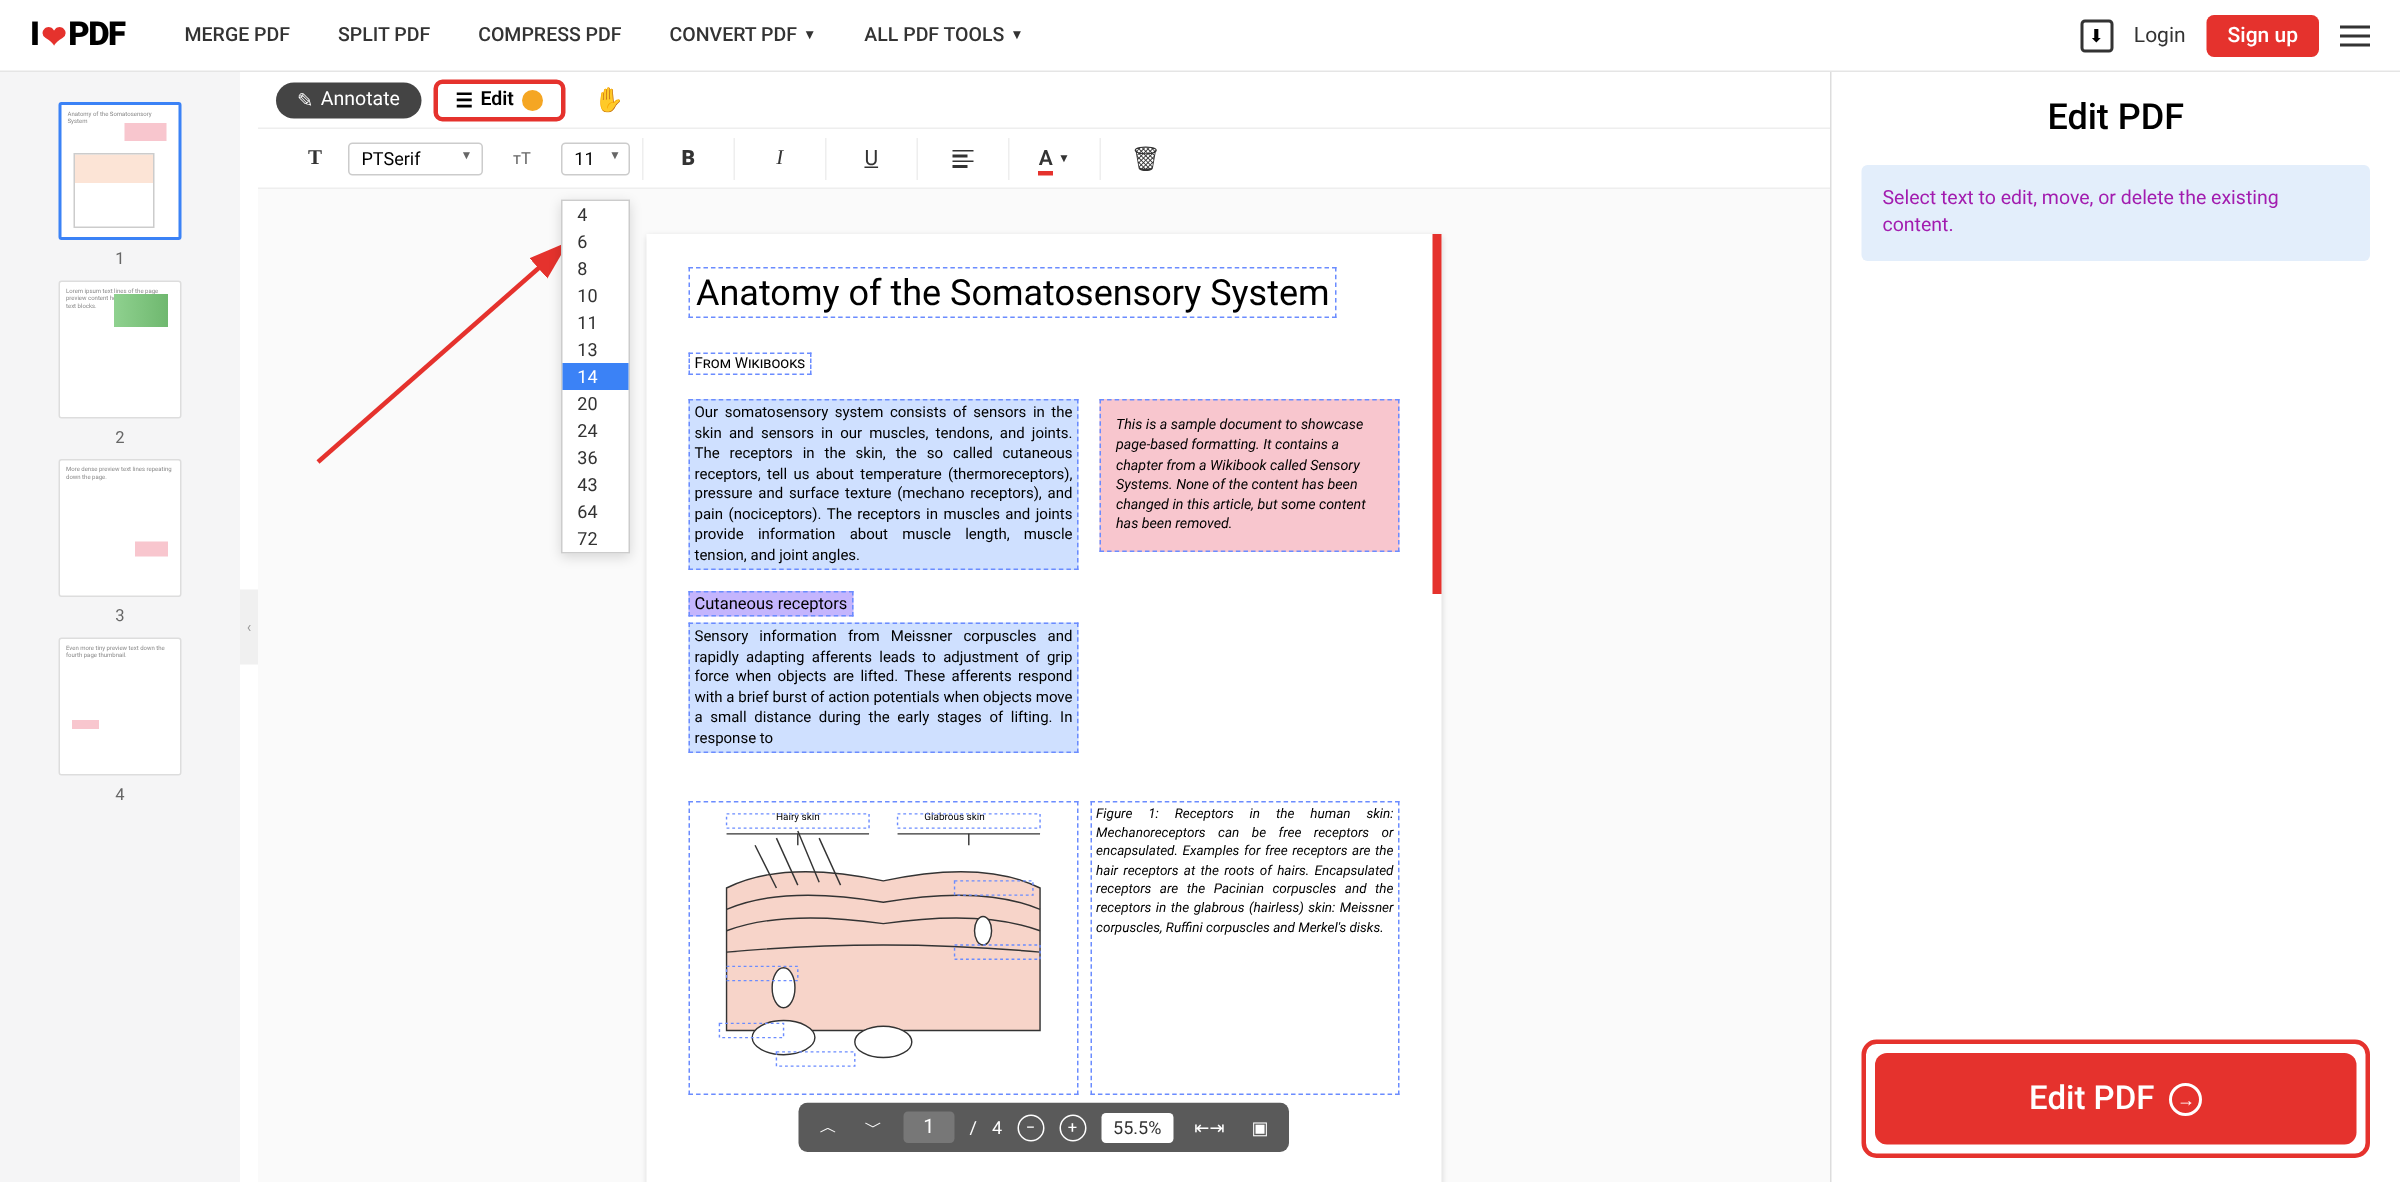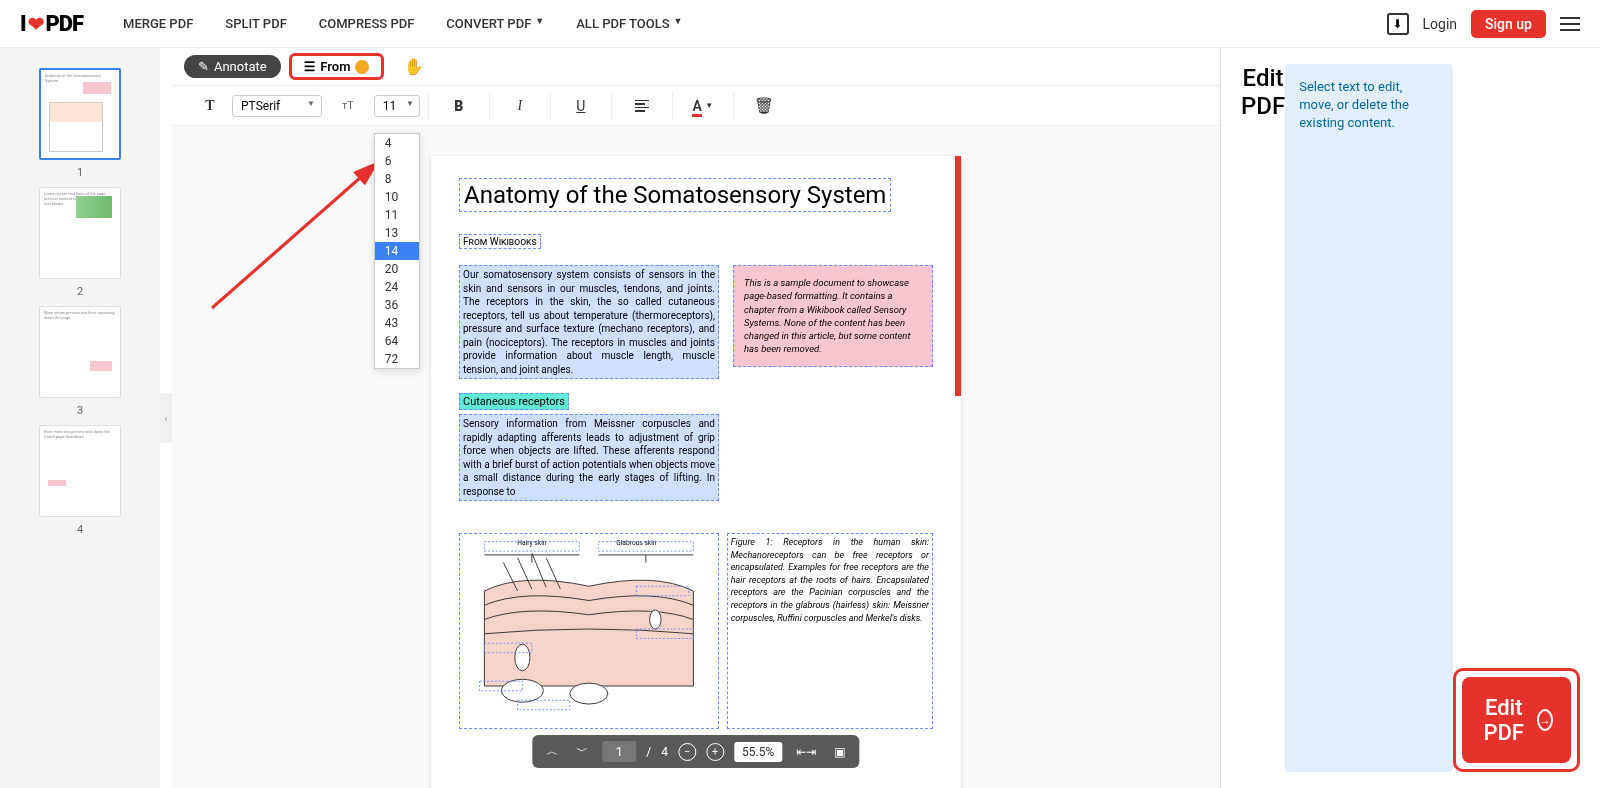--- a/index.html
+++ b/index.html
@@ -1,21 +1,21 @@
 <!DOCTYPE html>
 <html><head>
 <meta charset="utf-8">
 <style>
 *{margin:0;padding:0;box-sizing:border-box;font-family:-apple-system,BlinkMacSystemFont,"Segoe UI",Roboto,sans-serif}
 body{width:1600px;height:788px;overflow:hidden;background:#fff}
 .header{height:48px;display:flex;align-items:center;padding:0 20px;border-bottom:1px solid #e5e5e5}
 .logo{display:flex;align-items:center;font-weight:900;font-size:22px;letter-spacing:-1px;margin-right:40px}
 .logo .heart{color:#e5322d;margin:0 2px;font-size:20px}
 .nav{display:flex;gap:32px;flex:1}
-.nav-item{font-size:13px;font-weight:500;color:#333;cursor:pointer;display:flex;gap:4px}
+.nav-item{font-size:13px;font-weight:500;color:#333;cursor:pointer;display:flex;align-items:center;gap:4px}
 .nav-item .chev{font-size:9px}
 .header-right{display:flex;align-items:center;gap:14px}
 .dl-icon{width:22px;height:22px;border:2px solid #333;border-radius:3px;display:flex;align-items:center;justify-content:center;font-size:12px;cursor:pointer}
 .login{font-size:14px;color:#333;cursor:pointer}
 .signup{background:#e5322d;color:#fff;padding:6px 14px;border-radius:5px;font-size:14px;font-weight:500;cursor:pointer}
 .burger{display:flex;flex-direction:column;gap:4px;cursor:pointer}
 .burger span{width:20px;height:2px;background:#333}
 .main{display:flex;height:740px}
 .thumbs{width:160px;background:#f5f5f6;padding:20px 0;display:flex;flex-direction:column;align-items:center;gap:8px;overflow-y:auto}
 .thumb-wrap{display:flex;flex-direction:column;align-items:center;gap:6px}
@@ -53,33 +53,33 @@
 .page{width:530px;min-height:680px;background:#fff;box-shadow:0 1px 4px rgba(0,0,0,.15);padding:22px 28px;font-family:"PT Serif",serif;position:relative}
 .sel-box{border:1px dashed #6b8cff;outline:none}
 .pg-title{font-size:24px;font-weight:400;margin-bottom:18px;padding:2px 4px;display:inline-block}
 .pg-sub{font-size:10px;font-variant:small-caps;margin-bottom:16px;display:inline-block;padding:1px 3px}
 .cols{display:flex;gap:14px}
 .col-left{flex:1.3}
 .col-right{flex:1}
 .para{font-size:10px;line-height:1.35;text-align:justify;padding:2px 3px;margin-bottom:6px}
 .para.hl{background:#cfe0ff}
 .callout{background:#f8c6ce;padding:10px;font-size:9.5px;font-style:italic;line-height:1.4}
-.sec-head{font-size:11px;font-weight:400;margin:8px 0 4px;padding:1px 3px;background:#5eead4;display:inline-block}
+.sec-head{font-size:11px;font-weight:400;margin:8px 0 4px;padding:1px 3px;background:#c4b5fd;display:inline-block}
 .fig-area{margin-top:26px;display:flex;gap:8px}
 .fig-svg{flex:1.3;border:1px dashed #6b8cff}
 .fig-caption{flex:1;font-size:9px;line-height:1.4;text-align:justify;font-style:italic;padding:2px 3px}
 .footnote{font-size:8px;margin-top:12px;padding:1px 3px;display:inline-block}
 .bottom-bar{position:absolute;bottom:20px;left:50%;transform:translateX(-50%);background:#5a5a5a;border-radius:6px;padding:6px 10px;display:flex;align-items:center;gap:10px;color:#fff;font-size:12px}
 .bb-btn{cursor:pointer;padding:2px 4px}
 .bb-input{width:34px;background:#777;border:none;color:#fff;text-align:center;padding:3px;border-radius:3px}
 .bb-zoom{background:#fff;color:#333;padding:3px 8px;border-radius:3px;font-size:12px}
 .zoom-circle{width:18px;height:18px;border:1.5px solid #fff;border-radius:50%;display:flex;align-items:center;justify-content:center;font-size:11px;cursor:pointer}
-.right-panel{width:380px;background:#fff;border-left:1px solid #ddd;display:flex;flex-direction:row;padding:16px 20px;position:relative}
+.right-panel{width:380px;background:#fff;border-left:1px solid #ddd;display:flex;flex-direction:column;padding:16px 20px;position:relative}
 .rp-title{font-size:24px;font-weight:500;text-align:center;margin-bottom:18px}
-.rp-hint{background:#e3eefb;padding:14px;font-size:13px;color:#0369a1;border-radius:4px;line-height:1.4}
+.rp-hint{background:#e3eefb;padding:14px;font-size:13px;color:#a21caf;border-radius:4px;line-height:1.4}
 .rp-action{margin-top:auto;border:3px solid #e5322d;border-radius:10px;padding:6px}
 .rp-btn{background:#e5322d;color:#fff;font-size:22px;font-weight:500;padding:18px;border-radius:8px;text-align:center;cursor:pointer;display:flex;align-items:center;justify-content:center;gap:10px}
 .rp-btn .arr{width:22px;height:22px;border:2px solid #fff;border-radius:50%;display:flex;align-items:center;justify-content:center;font-size:12px}
 .scroll-indicator{position:absolute;right:0;top:0;width:6px;height:240px;background:#e5322d}
 .arrow-anno{position:absolute;color:#e5322d;pointer-events:none;z-index:50}
 .size-wrap{position:relative}
 .th-pink{position:absolute;background:#f8c6ce}
 </style>
 </head>
 <body>
@@ -154,21 +154,21 @@
 
   <div class="canvas">
 
     <div class="toolbar1">
       <div class="annotate-btn">
         <span>✎</span>
         <span>Annotate</span>
       </div>
       <div class="edit-btn">
         <span>☰</span>
-        <span>From</span>
+        <span>Edit</span>
         <span class="star"></span>
       </div>
       <div class="hand-icon">✋</div>
     </div>
 
     <div class="toolbar2">
       <div class="t-btn" style="font-weight:700;font-family:serif">T</div>
       <div class="font-select"><span>PTSerif</span></div>
       <div style="width:20px"></div>
       <span class="size-label">тT</span>

